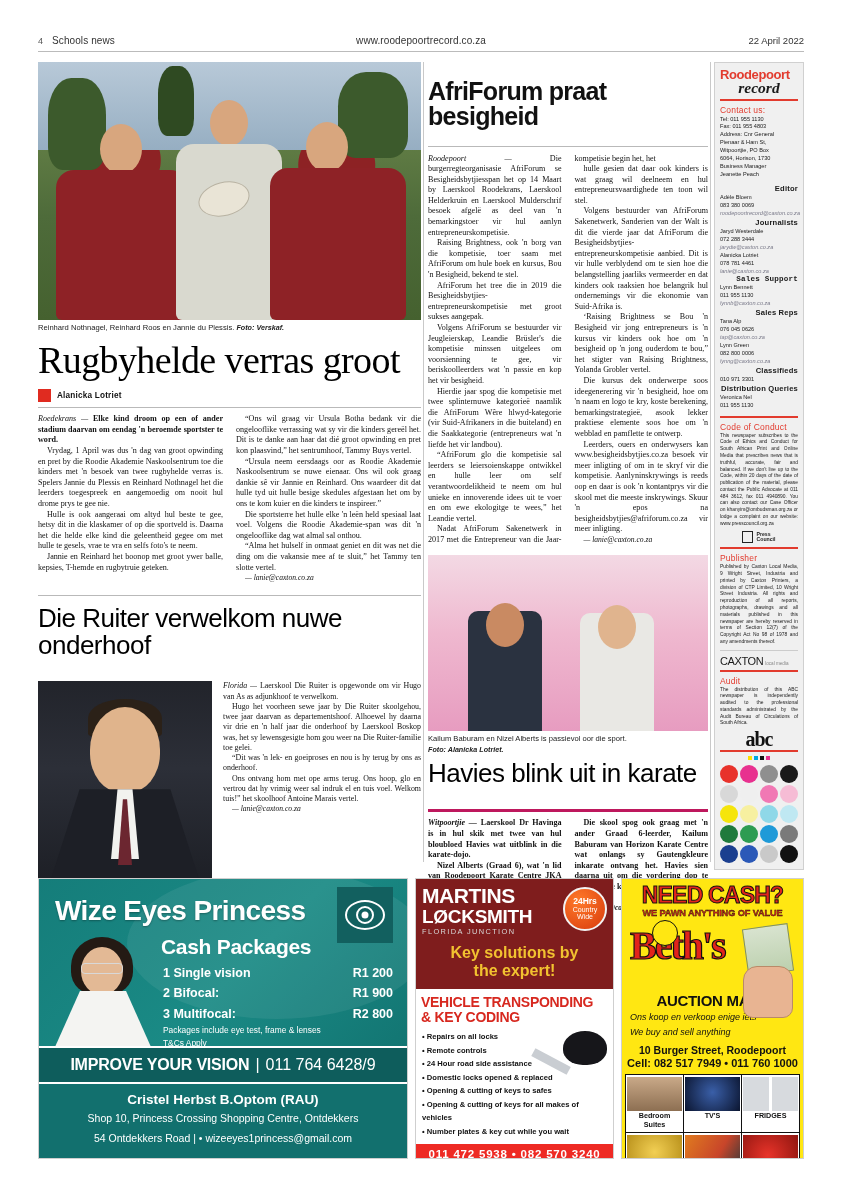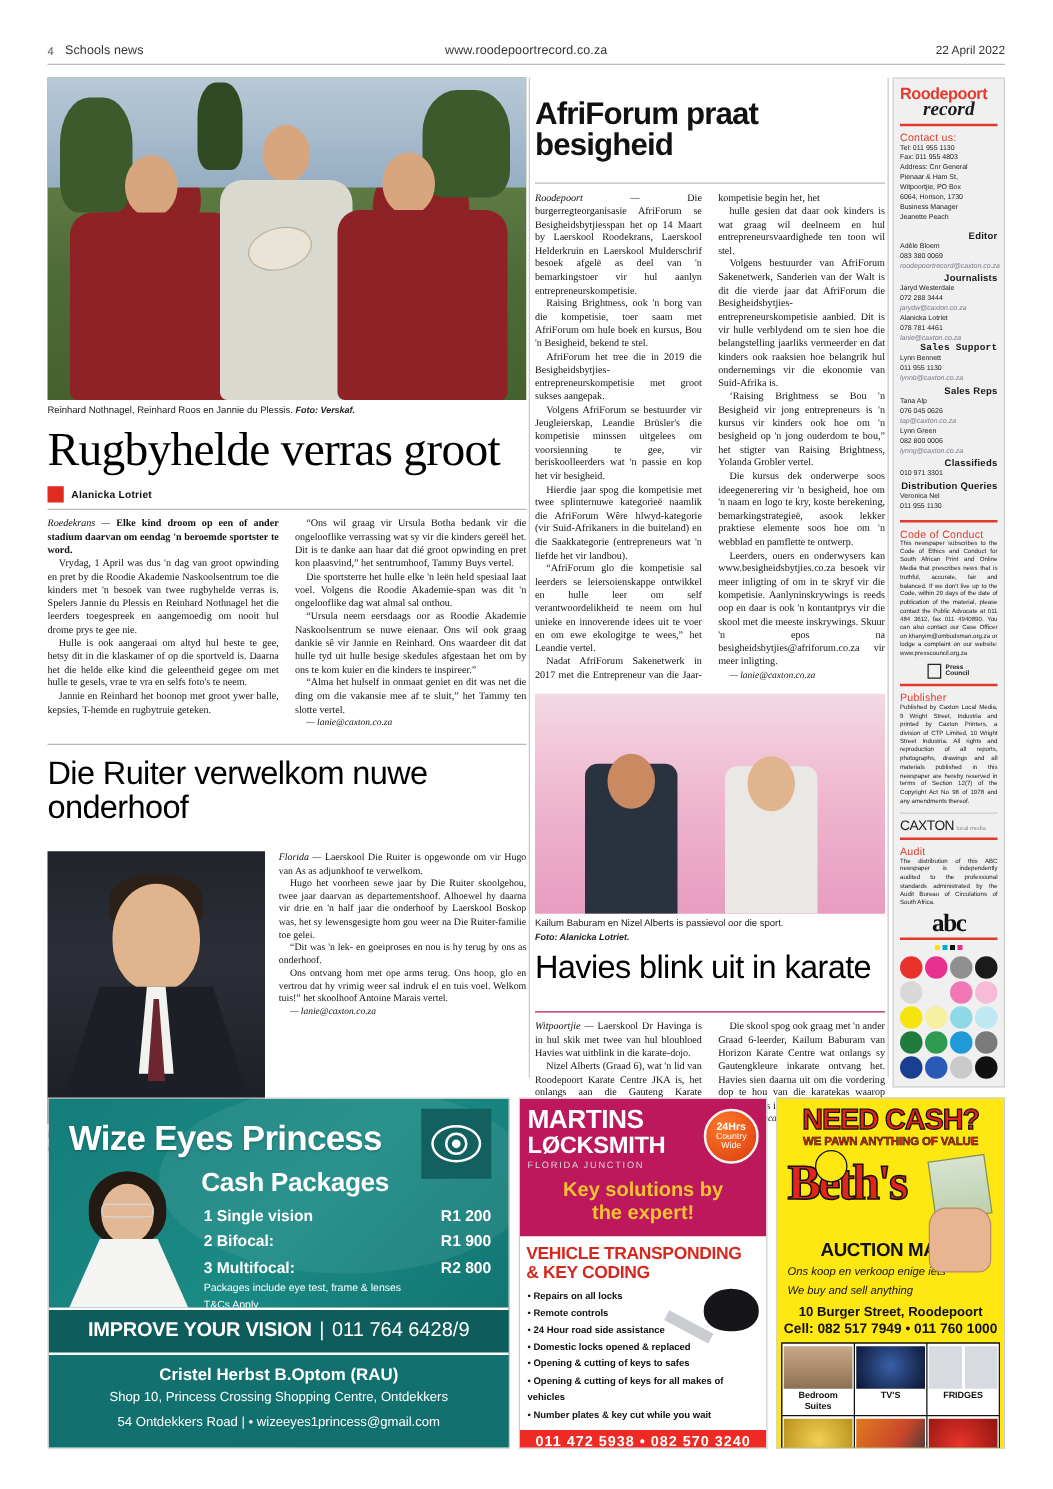--- a/index.html
+++ b/index.html
@@ -213,21 +213,21 @@
   .wz-foot { position:absolute; left:0; bottom:0; width:100%; height:74px;
              background:#12706e; text-align:center; padding-top:8px; }
   .wz-foot .n { font-size:13.5px; font-weight:700; }
   .wz-foot .a { font-size:10.5px; line-height:1.5; margin-top:4px; }
 
   
   .ad-martins {
     width:199px; position:relative; overflow:hidden; background:#fff;
     border:1px solid #cfcfcf; font-family:"Liberation Sans", sans-serif;
   }
-  .mt-top { background:#be185d; color:#fff; padding:6px 6px 8px 6px; position:relative; height:110px; }
+  .mt-top { background:#7f1d1d; color:#fff; padding:6px 6px 8px 6px; position:relative; height:110px; }
   .mt-name1 { font-size:21px; font-weight:700; color:#fff; letter-spacing:-.4px; line-height:1; }
   .mt-name2 { font-size:19px; font-weight:700; color:#fff; letter-spacing:-.3px; line-height:1; margin-top:1px; }
   .mt-sub { font-size:7.4px; letter-spacing:1.4px; color:#d8d8d8; margin-top:1px; }
   .mt-badge { position:absolute; right:6px; top:8px; width:44px; height:44px; border-radius:50%;
               background:radial-gradient(circle at 35% 30%, #ff7a2a, #d83a0c);
               color:#fff; display:flex; flex-direction:column; align-items:center; justify-content:center;
               border:2px solid #f3f3f3; }
   .mt-badge b { font-size:8.5px; line-height:1.05; }
   .mt-badge i { font-size:7px; font-style:normal; line-height:1.05; }
   .mt-key { text-align:center; color:#f2c230; font-size:16px; font-weight:700; margin-top:8px; line-height:1.12; }
@@ -321,22 +321,22 @@
 
     <div class="cols2 body">
       <p class="first">
         <span class="dateline">Roedekrans —</span>
         <span class="lead">Elke kind droom op een of ander stadium daarvan om eendag 'n beroemde sportster te word.</span>
       </p>
       <p>Vrydag, 1 April was dus 'n dag van groot opwinding en pret by die Roodie Akademie Naskoolsentrum toe die kinders met 'n besoek van twee rugbyhelde verras is. Spelers Jannie du Plessis en Reinhard Nothnagel het die leerders toegespreek en aangemoedig om nooit hul drome prys te gee nie.</p>
       <p>Hulle is ook aangeraai om altyd hul beste te gee, hetsy dit in die klaskamer of op die sportveld is. Daarna het die helde elke kind die geleentheid gegee om met hulle te gesels, vrae te vra en selfs foto's te neem.</p>
       <p>Jannie en Reinhard het boonop met groot ywer balle, kepsies, T-hemde en rugbytruie geteken.</p>
       <p>“Ons wil graag vir Ursula Botha bedank vir die ongelooflike verrassing wat sy vir die kinders gereël het. Dit is te danke aan haar dat dié groot opwinding en pret kon plaasvind,” het sentrumhoof, Tammy Buys vertel.</p>
+      <p>“Ursula neem eersdaags oor as Roodie Akademie Naskoolsentrum se nuwe eienaar. Ons wil ook graag dankie sê vir Jannie en Reinhard. Ons waardeer dit dat hulle tyd uit hulle besige skedules afgestaan het om by ons te kom kuier en die kinders te inspireer.”</p>
       <p>Die sportsterre het hulle elke 'n leën held spesiaal laat voel. Volgens die Roodie Akademie-span was dit 'n ongelooflike dag wat almal sal onthou.</p>
-      <p>“Ursula neem eersdaags oor as Roodie Akademie Naskoolsentrum se nuwe eienaar. Ons wil ook graag dankie sê vir Jannie en Reinhard. Ons waardeer dit dat hulle tyd uit hulle besige skedules afgestaan het om by ons te kom kuier en die kinders te inspireer.”</p>
       <p>“Alma het hulself in onmaat geniet en dit was net die ding om die vakansie mee af te sluit,” het Tammy ten slotte vertel.</p>
       <p class="signoff">— lanie@caxton.co.za</p>
     </div>
 
     <h2 class="headline hl-sans" style="margin-top:12px; border-top:1px solid #b9b9b9; padding-top:9px;">Die Ruiter verwelkom nuwe onderhoof</h2>
 
     <div style="display:flex; gap:11px; margin-top:8px;">
       <div style="flex:0 0 174px;">
         <div class="photo photo-portrait">
           <div class="pp-hair"></div>
@@ -393,21 +393,21 @@
       <div class="kp-face" style="left:170px; top:50px; width:38px; height:44px; background:#e0b48e;"></div>
     </div>
 
     <div class="caption">
       <div>Kailum Baburam en Nizel Alberts is passievol oor die sport.</div>
       <div class="credit">Foto: Alanicka Lotriet.</div>
     </div>
 
     <h2 class="headline hl-sans" style="margin-top:6px;">Havies blink uit in karate</h2>
 
-    <div class="cols2 body" style="margin-top:7px; border-top:1px solid #be185d; padding-top:6px;">
+    <div class="cols2 body" style="margin-top:7px; border-top:3px solid #be185d; padding-top:6px;font-weight:bold;">
       <p class="first">
         <span class="dateline">Witpoortjie —</span>
         <span>Laerskool Dr Havinga is in hul skik met twee van hul bloubloed Havies wat uitblink in die karate-dojo.</span>
       </p>
       <p>Nizel Alberts (Graad 6), wat 'n lid van Roodepoort Karate Centre JKA is, het onlangs aan die Gauteng Karate Kompetisie deelgeneem vir sy geleweldheid het om aan die nasionale kompetisie deel te neem.</p>
       <p>Die skool spog ook graag met 'n ander Graad 6-leerder, Kailum Baburam van Horizon Karate Centre wat onlangs sy Gautengkleure inkarate ontvang het. Havies sien daarna uit om die vordering dop te hou van die karatekas waarop hulle so trots is.</p>
       <p class="signoff">— lanie@caxton.co.za</p>
     </div>
   </div>
 

